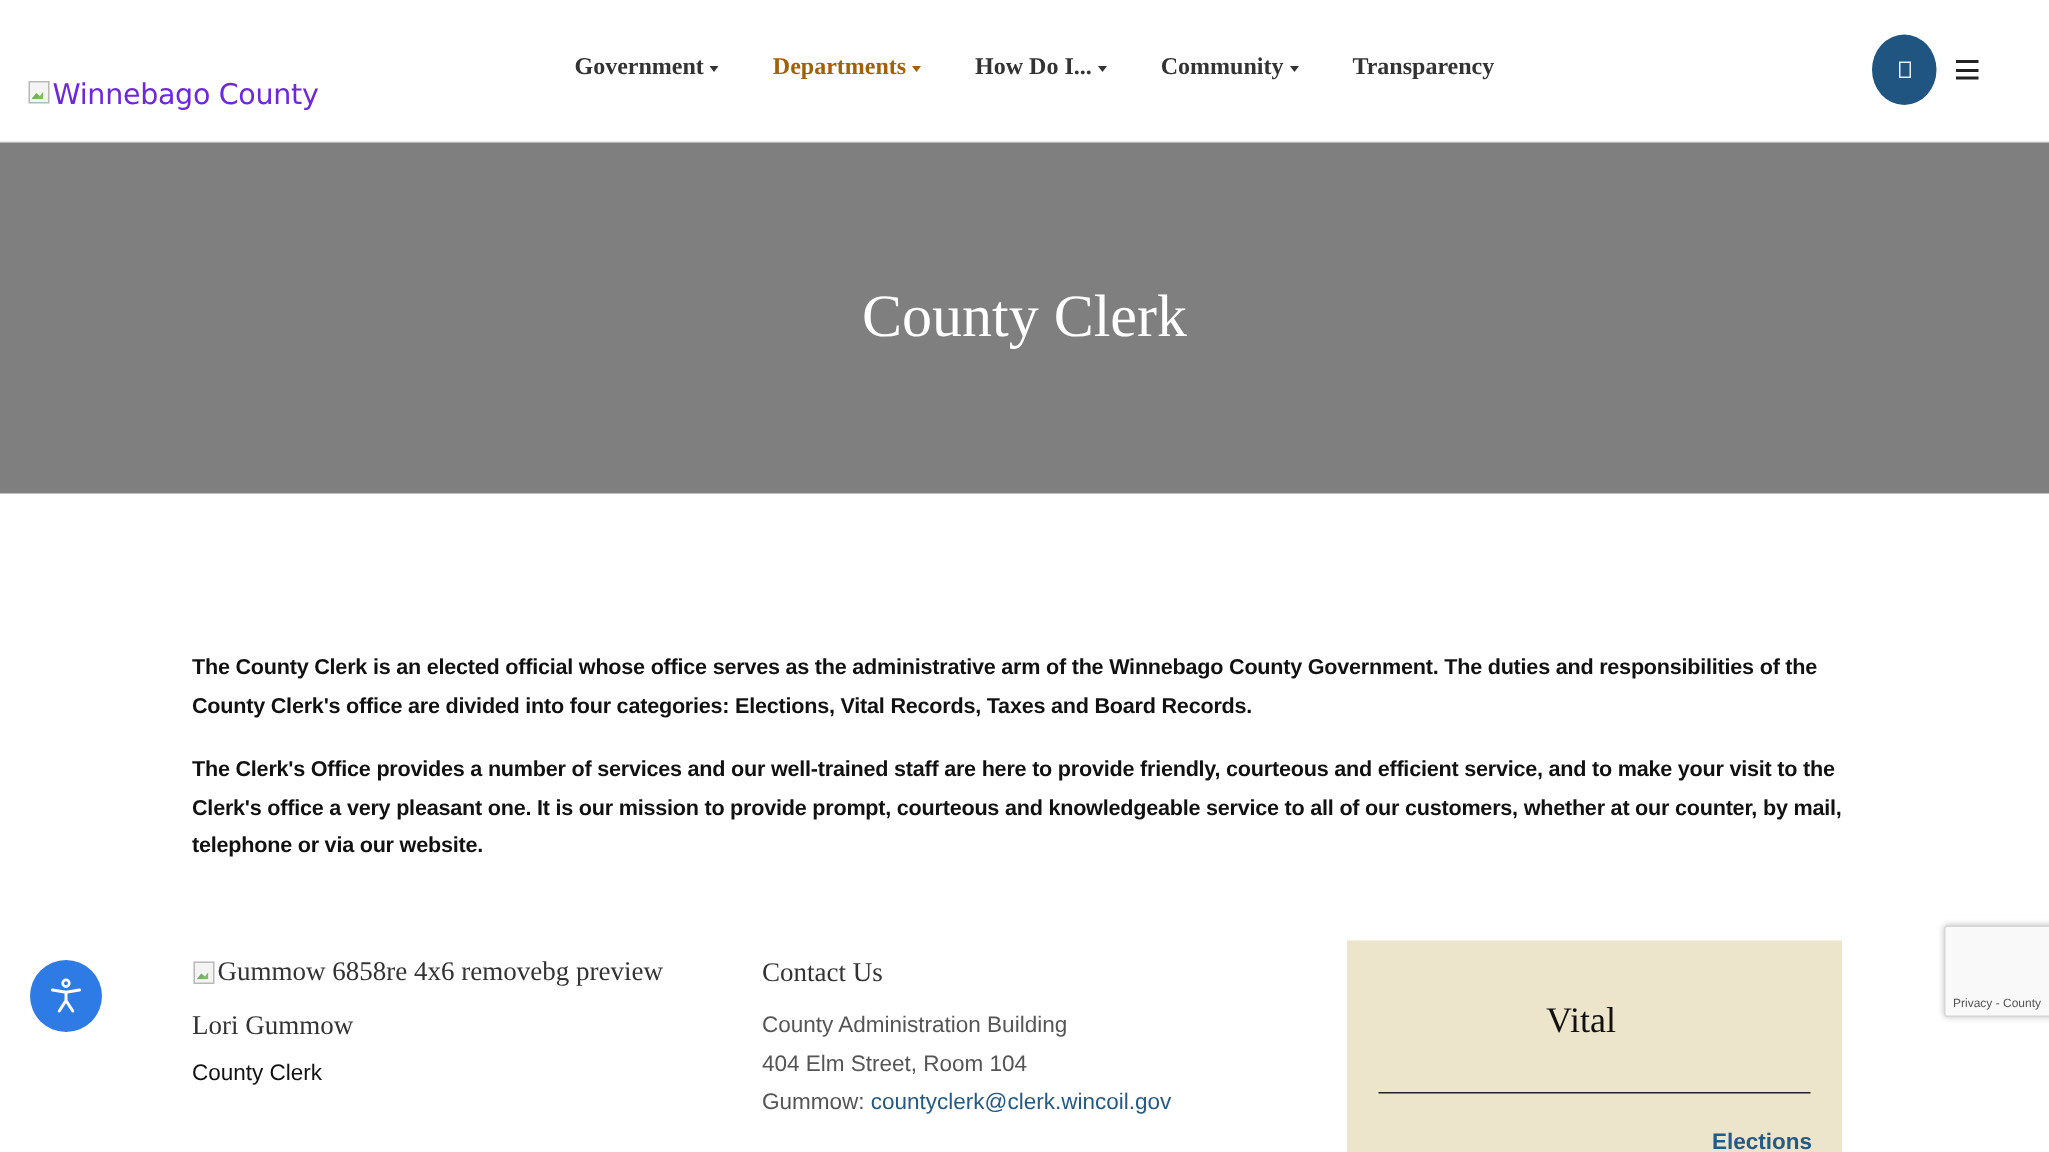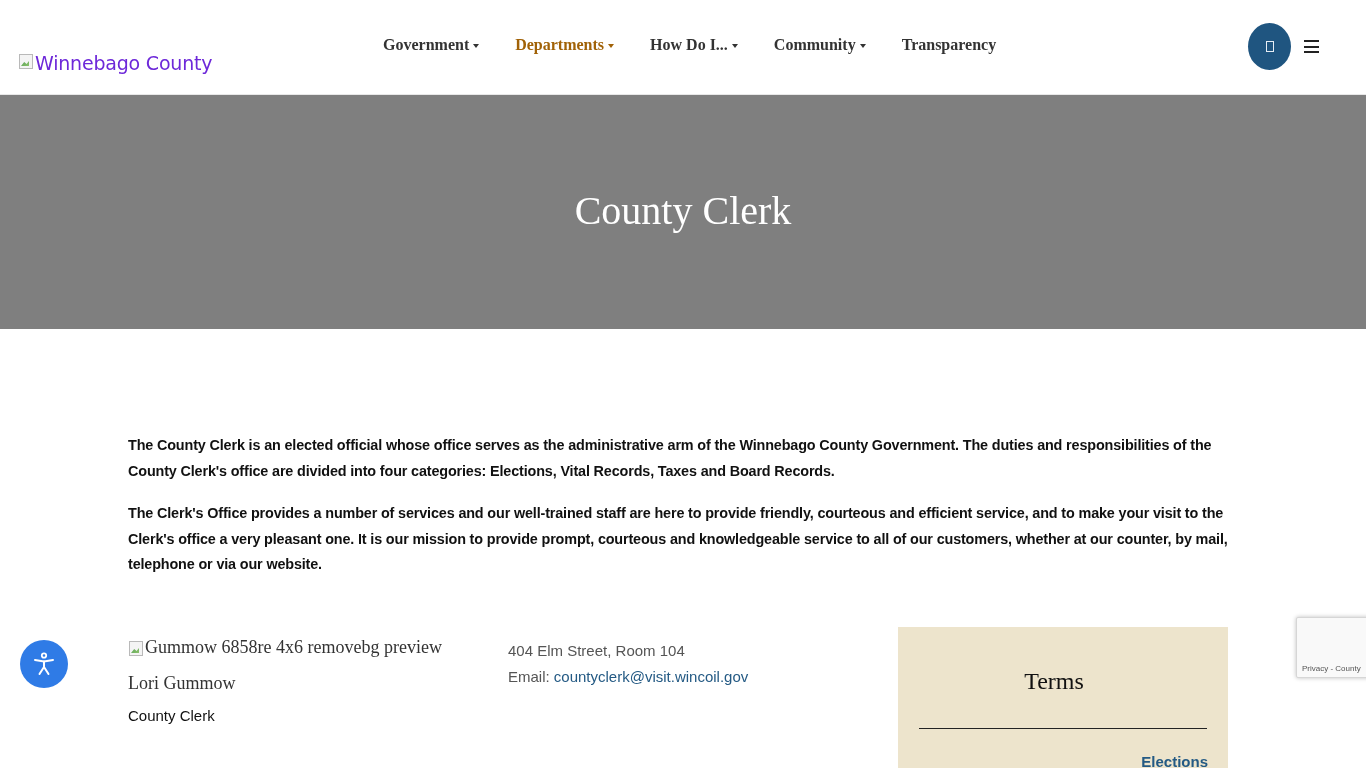--- a/index.html
+++ b/index.html
@@ -107,28 +107,30 @@
 <div class="clerk-col">
   <div class="clerk-photo">
     <span class="broken-img"></span>
     <span>Gummow 6858re 4x6 removebg preview</span>
   </div>
   <div class="clerk-name">Lori Gummow</div>
   <div class="clerk-title">County Clerk</div>
 </div>
 
 <div class="contact-col">
+  <div class="contact-heading">Contact Us</div>
+  <div class="contact-line">County Administration Building</div>
   <div class="contact-line">404 Elm Street, Room 104</div>
   <div class="contact-line">
-    <span>Email: </span><a>countyclerk@visit.wincoil.gov</a>
+    <span>Gummow: </span><a>countyclerk@clerk.wincoil.gov</a>
   </div>
 </div>
 
 <aside class="menu-box">
-  <div class="menu-title">Terms</div>
+  <div class="menu-title">Vital</div>
   <div class="menu-rule"></div>
   <a class="menu-link">Elections</a>
 </aside>
 
 <div class="a11y-btn">
   <svg width="28" height="28" viewBox="0 0 28 28">
     <circle cx="14" cy="5.5" r="2.2" fill="none" stroke="#fff" stroke-width="1.8"></circle>
     <path d="M5 10 L14 11.5 L23 10" fill="none" stroke="#fff" stroke-width="2" stroke-linecap="round"></path>
     <path d="M14 11.5 L14 17 M14 17 L9.5 24 M14 17 L18.5 24" fill="none" stroke="#fff" stroke-width="2" stroke-linecap="round"></path>
   </svg>

